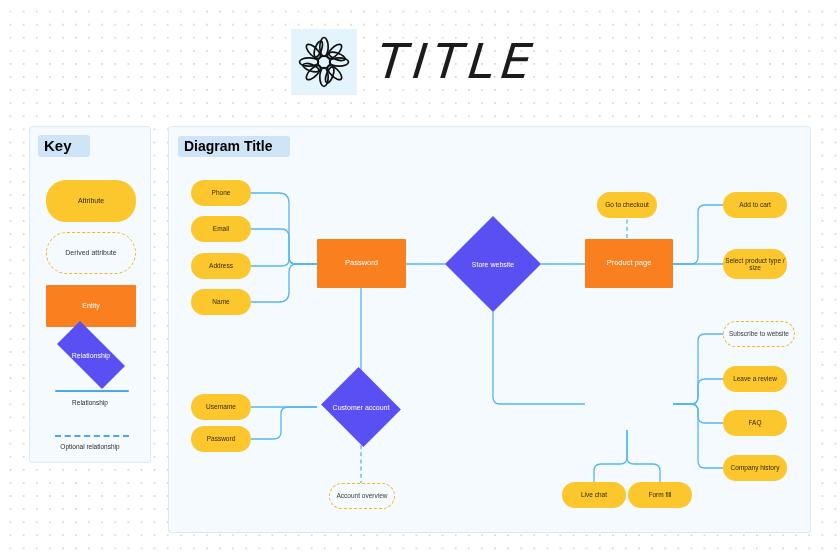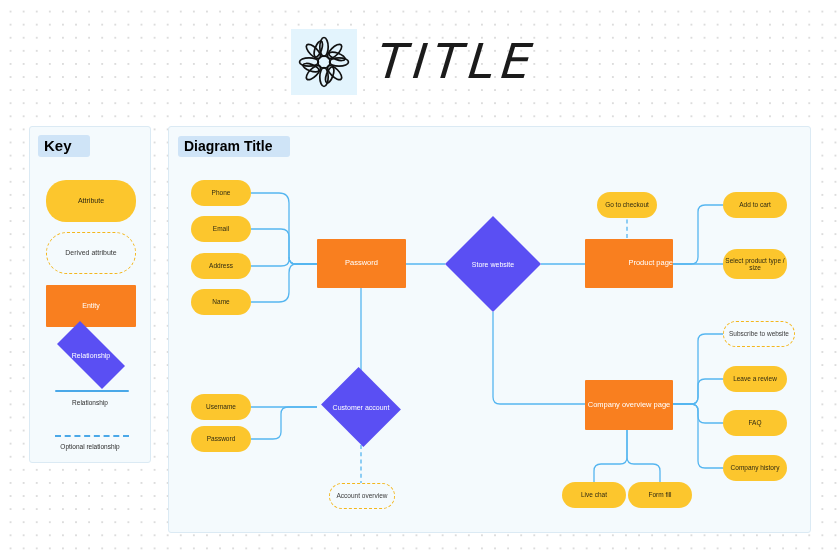--- a/index.html
+++ b/index.html
@@ -224,21 +224,21 @@
 
   <div class="node entity big" style="left:148px; top:112px; width:89px; height:49px;">
     <span>Password</span>
   </div>
 
   <div class="rel-wrap" style="left:276px; top:89px; width:96px; height:96px;">
     <div class="dia"></div>
     <div class="rel-label">Store website</div>
   </div>
 
-  <div class="node entity big" style="left:416px; top:112px; width:88px; height:49px;justify-content:flex-end;">
+  <div class="node entity big" style="left:416px; top:112px; width:88px; height:49px;">
     <span>Product page</span>
   </div>
 
   <div class="node attr" style="left:428px; top:65px; width:60px; height:26px;">
     <span>Go to checkout</span>
   </div>
 
   <div class="node attr" style="left:554px; top:65px; width:64px; height:26px;">
     <span>Add to cart</span>
   </div>
@@ -256,23 +256,20 @@
 
   <div class="rel-wrap" style="left:148px; top:241px; width:88px; height:78px;">
     <div class="dia" style="transform:rotate(45deg) scale(0.68);"></div>
     <div class="rel-label">Customer account</div>
   </div>
 
   <div class="node derived" style="left:160px; top:356px; width:66px; height:26px;">
     <span>Account overview</span>
   </div>
 
-  <div class="node entity big" style="left:416px; top:253px; width:88px; height:50px;">
-    <span>Company overview page</span>
-  </div>
 
   <div class="node derived" style="left:554px; top:194px; width:72px; height:26px;">
     <span>Subscribe to website</span>
   </div>
   <div class="node attr" style="left:554px; top:239px; width:64px; height:26px;">
     <span>Leave a review</span>
   </div>
   <div class="node attr" style="left:554px; top:283px; width:64px; height:26px;">
     <span>FAQ</span>
   </div>

